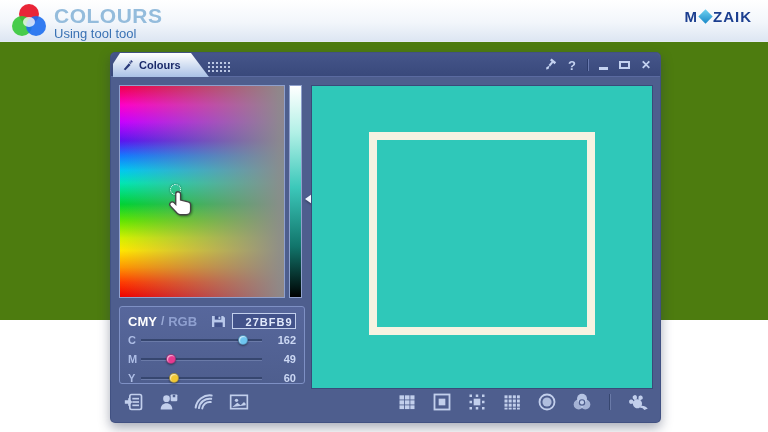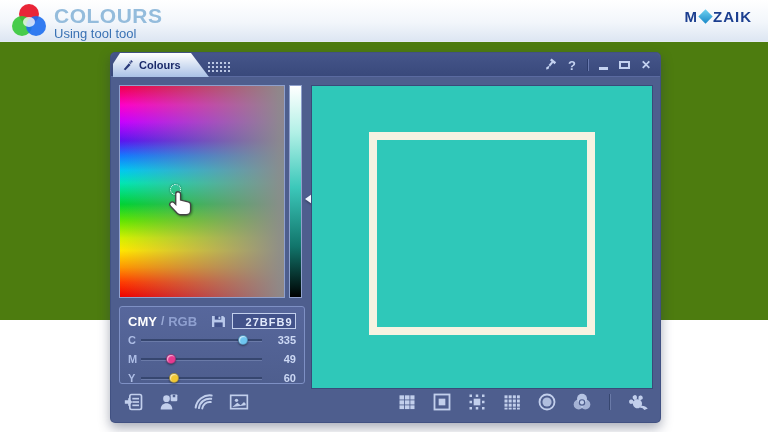--- a/index.html
+++ b/index.html
@@ -178,21 +178,21 @@
         <span class="hex-box">
           <span class="hex-value">27BFB9</span>
         </span>
       </div>
 
       <div class="slider-row">
         <span class="slider-label">C</span>
         <span class="slider-track">
             <span class="thumb" style="left: 84.7059%; background: rgb(110, 198, 240);"></span>
           </span>
-        <span class="slider-value">335</span>
+        <span class="slider-value">162</span>
       </div>
       <div class="slider-row">
         <span class="slider-label">M</span>
         <span class="slider-track">
             <span class="thumb" style="left: 25.098%; background: rgb(232, 57, 143);"></span>
           </span>
         <span class="slider-value">49</span>
       </div>
       <div class="slider-row">
         <span class="slider-label">Y</span>

